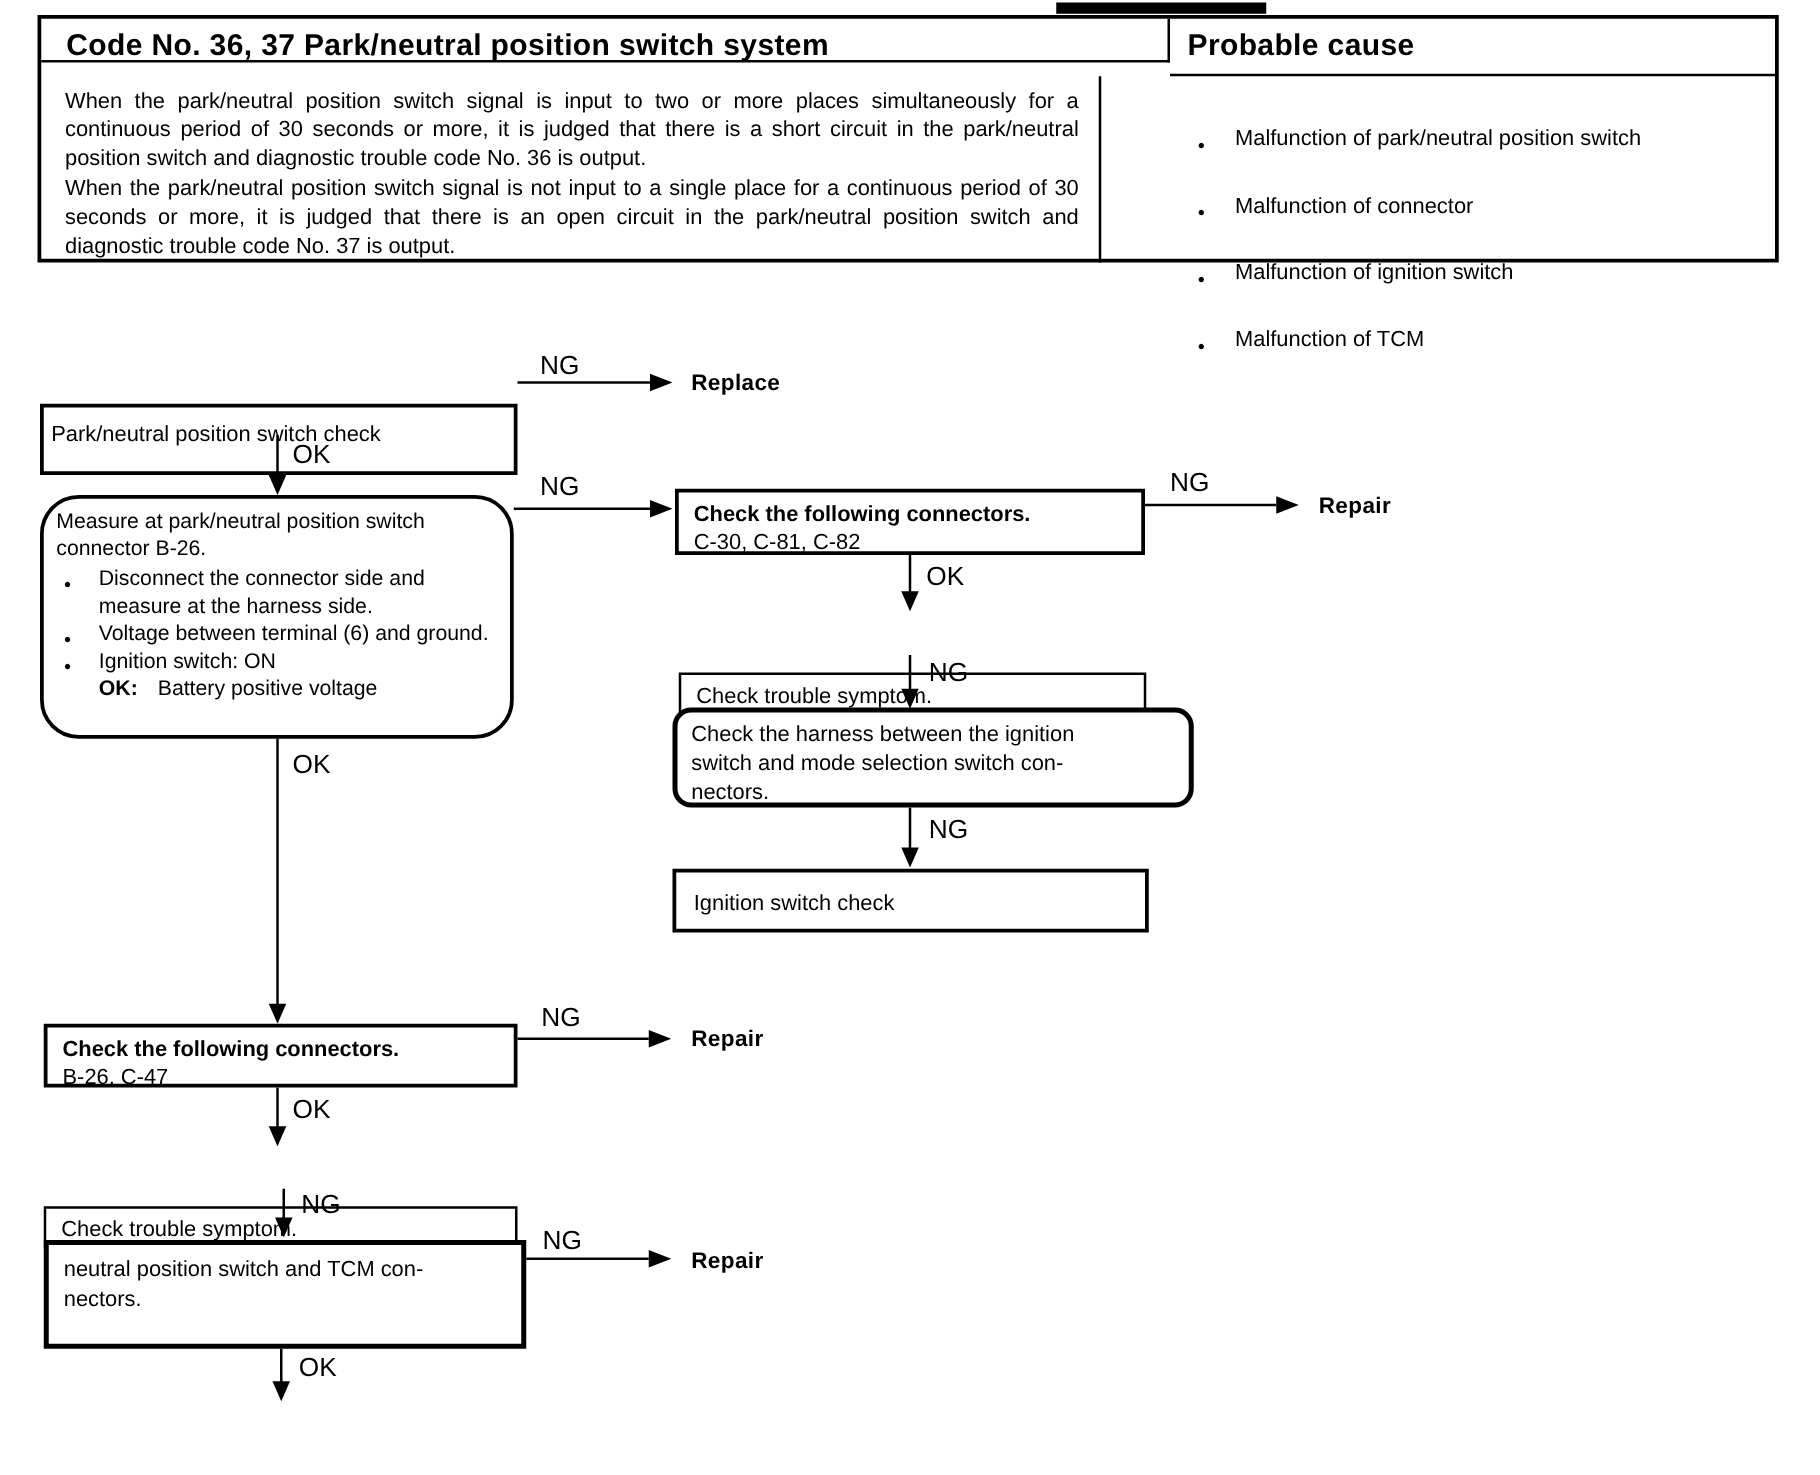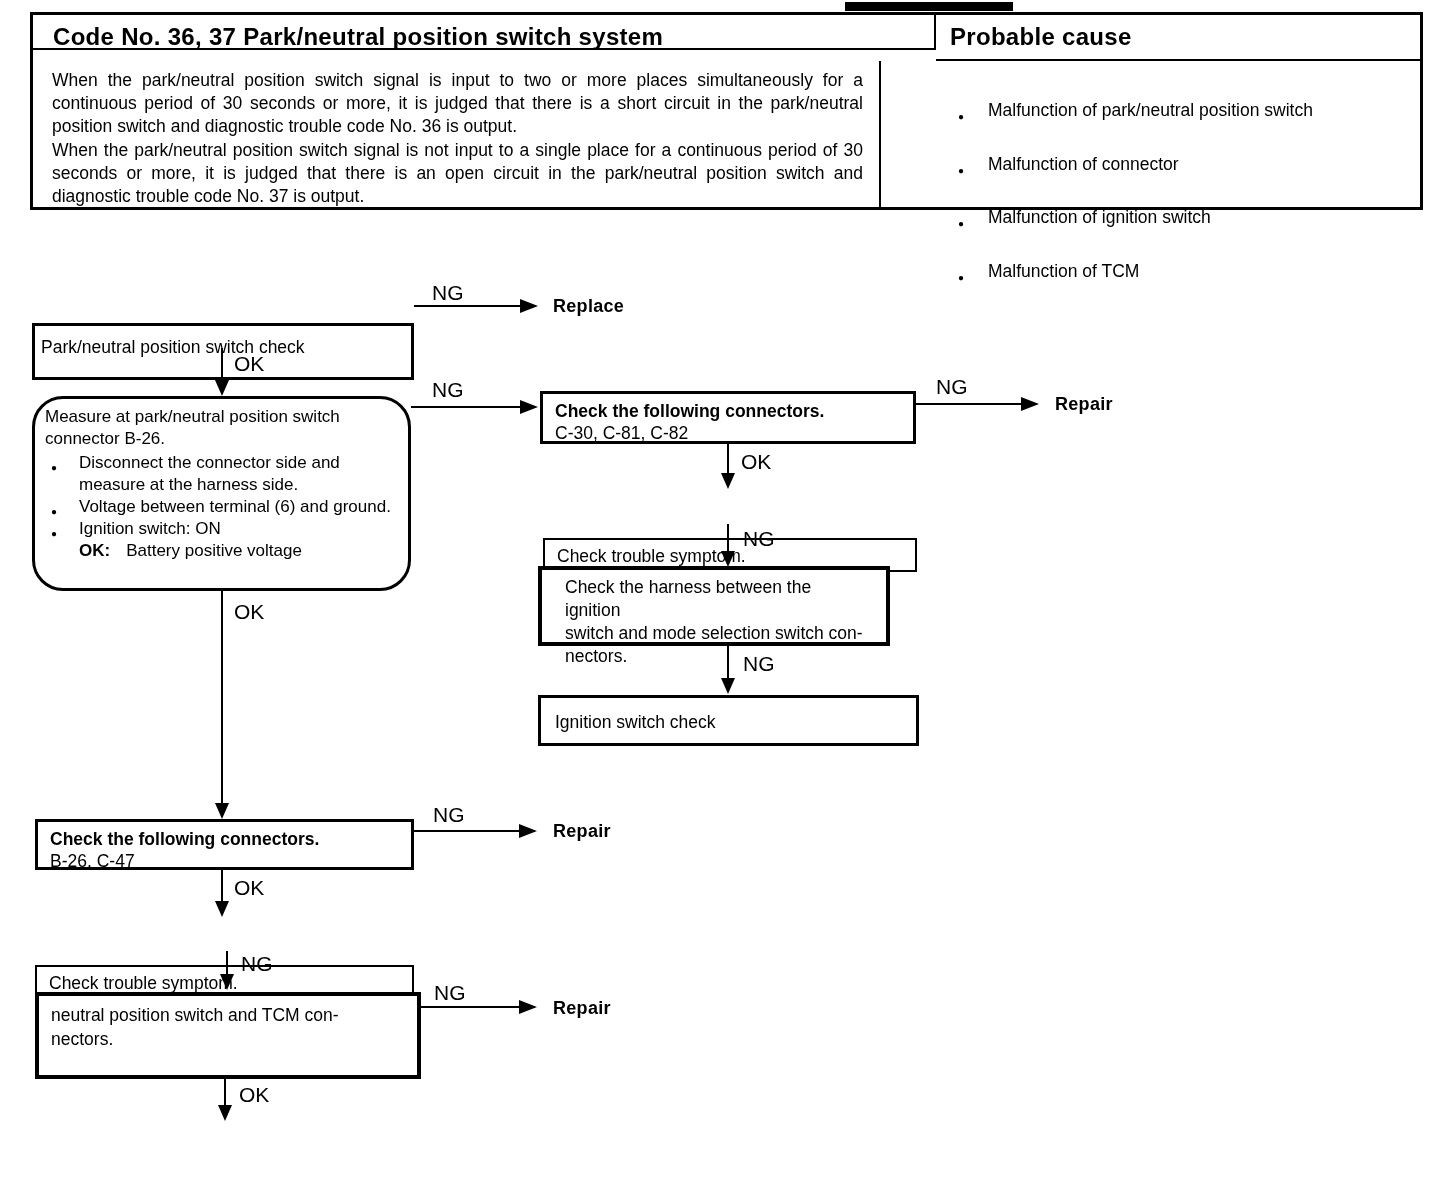--- a/index.html
+++ b/index.html
@@ -121,21 +121,21 @@
   <div class="lbl" style="left:741px; top:450px;">OK</div>
 
   <div class="box thin" style="left:543px; top:490px; width:374px; height:34px; padding:5px 12px;">
     <span>Check trouble symptom.</span>
   </div>
 
   <div class="vline" style="left:727px; top:524px; height:28px;"></div>
   <div class="arrow-down" style="left:721px; top:551px;"></div>
   <div class="lbl" style="left:743px; top:527px;">NG</div>
 
-  <div class="box thick" style="left:538px; top:566px; width:352px; height:80px; padding:6px 23px; line-height:23px;">
+  <div class="box thick" style="left:538px; top:566px; width:417px; height:80px; padding:6px 11px; line-height:23px;border-radius:15px;">
     <div>Check the harness between the ignition</div>
     <div>switch and mode selection switch con-</div>
     <div>nectors.</div>
   </div>
 
   <div class="vline" style="left:727px; top:646px; height:33px;"></div>
   <div class="arrow-down" style="left:721px; top:678px;"></div>
   <div class="lbl" style="left:743px; top:652px;">NG</div>
 
   <div class="box" style="left:538px; top:695px; width:381px; height:51px; padding:13px 14px;">

